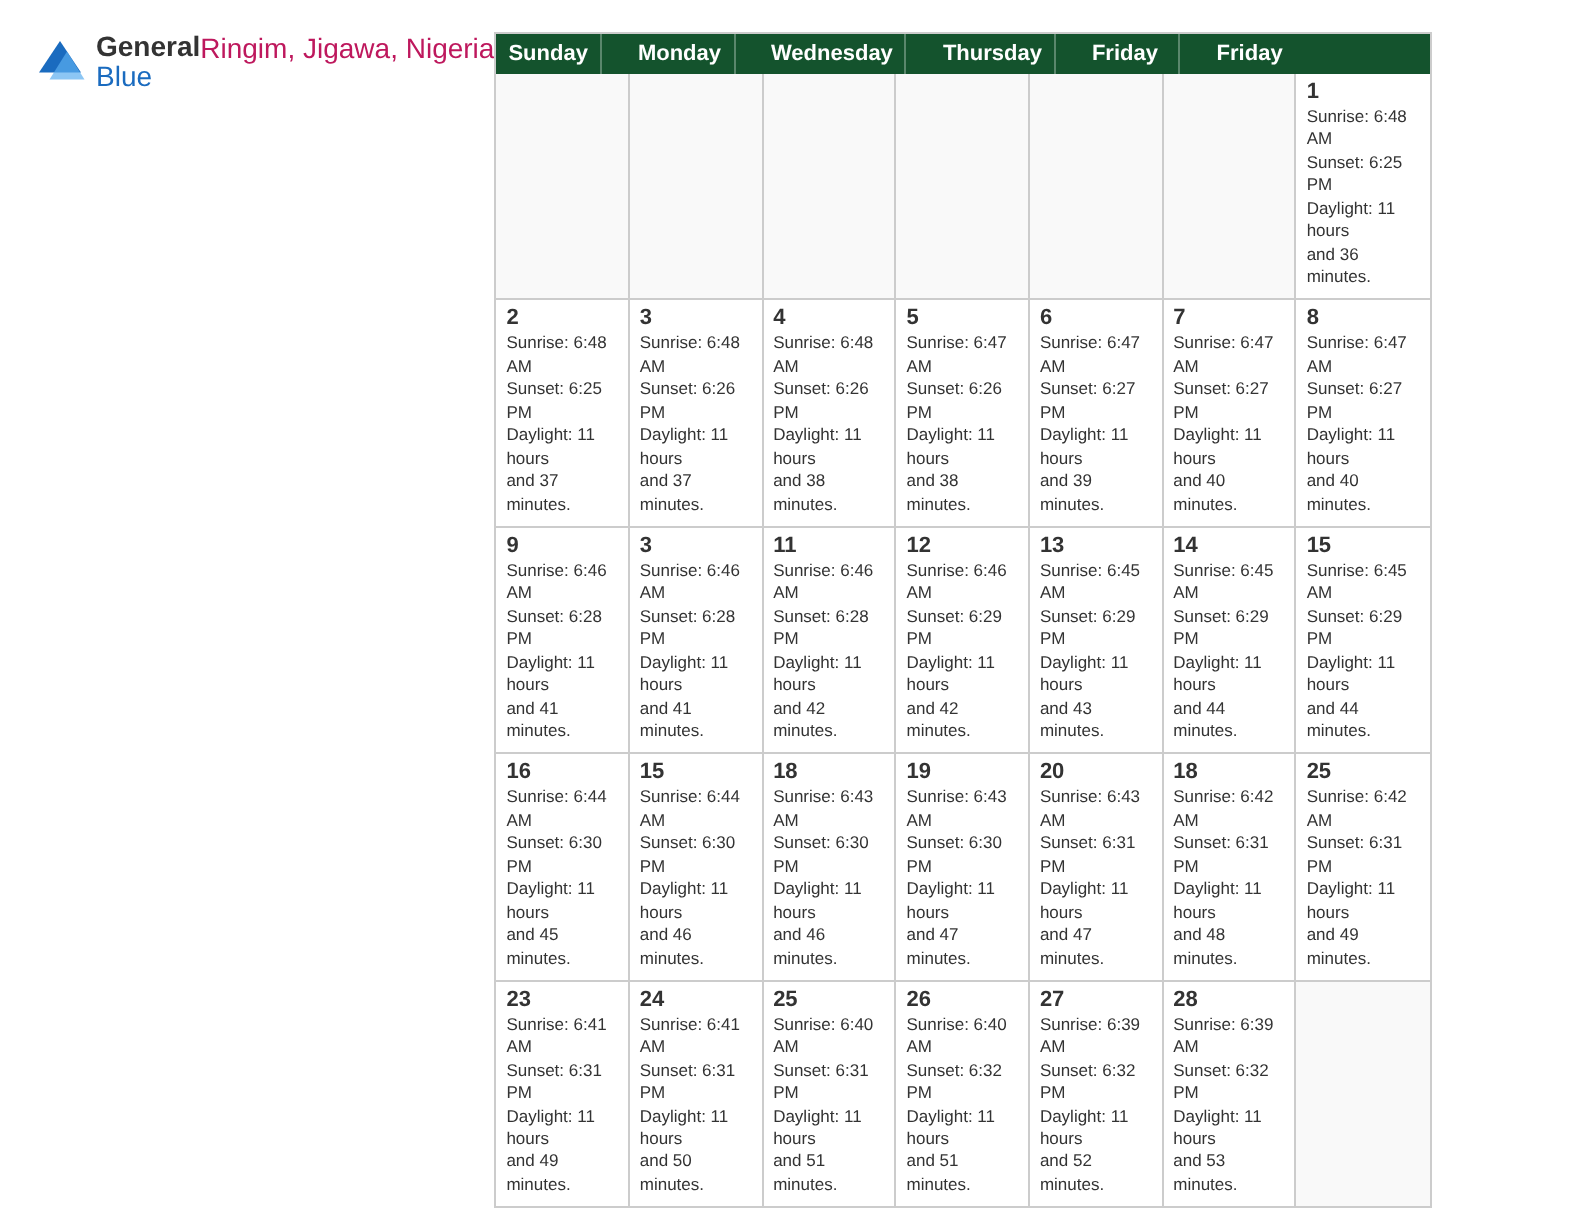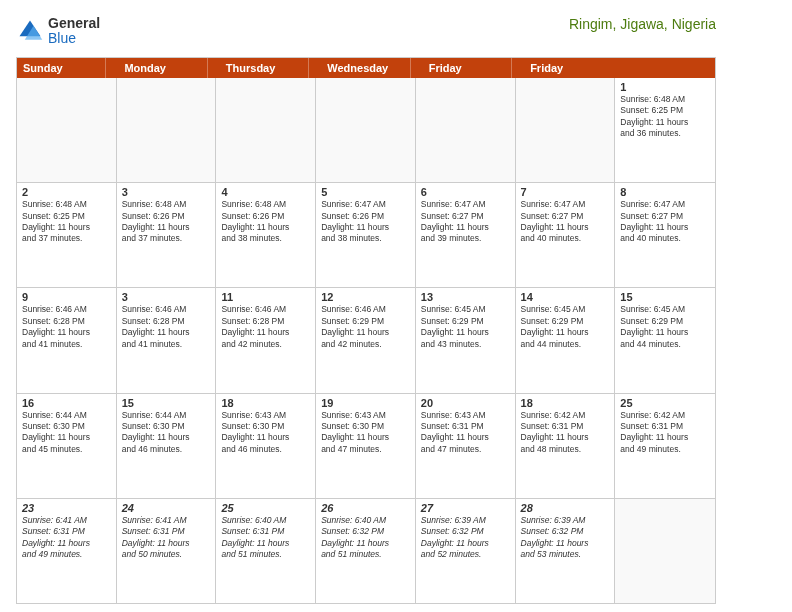--- a/index.html
+++ b/index.html
@@ -8,21 +8,20 @@
       background: #fff;
       width: 792px;
       height: 612px;
       overflow: hidden;
     }
     .page {
       width: 732px;
       height: 612px;
       padding: 16px 16px 8px 16px;
       display: flex;
-      flex-direction: column;
       border-radius: 18px;
     }
     .header {
       display: flex;
       justify-content: space-between;
       align-items: flex-start;
       margin-bottom: 10px;
     }
     .logo {
       display: flex;
@@ -52,32 +51,32 @@
       text-align: right;
     }
     .month-title {
       font-size: 32px;
       font-weight: bold;
       color: #333;
       line-height: 1.1;
     }
     .location {
       font-size: 14px;
-      color: #4d7c0f;
+      color: #be185d;
     }
     .calendar {
       flex: 1;
       display: flex;
       flex-direction: column;
       border: 1px solid #ccc;
     }
     .cal-header {
       display: grid;
       grid-template-columns: repeat(7, 1fr);
-      background: #c2410c;
+      background: #14532d;
       gap: 12px;
     }
     .cal-header-cell {
       color: white;
       font-size: 11px;
       font-weight: bold;
       padding: 4px 6px;
       text-align: left;
       border-right: 1px solid rgba(255,255,255,0.3);
     }
@@ -86,21 +85,21 @@
       flex: 1;
       display: flex;
       flex-direction: column;
     }
     .cal-row {
       display: grid;
       grid-template-columns: repeat(7, 1fr);
       flex: 1;
       border-bottom: 1px solid #ccc;
     }
-    .cal-row:last-child { border-bottom: none; font-style: italic; }
+    .cal-row:last-child { border-bottom: none; }
     .cal-cell {
       border-right: 1px solid #ccc;
       padding: 3px 5px;
       vertical-align: top;
       background: #fff;
       font-size: 9px;
       color: #333;
       min-height: 0;
     }
     .cal-cell:last-child { border-right: none; }
@@ -135,22 +134,22 @@
     </div>
     <div class="title-section">
       <div class="location">Ringim, Jigawa, Nigeria</div>
     </div>
   </div>
 
   <div class="calendar">
     <div class="cal-header">
       <div class="cal-header-cell">Sunday</div>
       <div class="cal-header-cell">Monday</div>
+      <div class="cal-header-cell">Wednesday</div>
       <div class="cal-header-cell">Thursday</div>
-      <div class="cal-header-cell">Wednesday</div>
       <div class="cal-header-cell">Friday</div>
       <div class="cal-header-cell">Friday</div>
     </div>
     <div class="cal-body" id="cal-body">
     <div class="cal-row">
           <div class="cal-cell empty"></div>
           <div class="cal-cell empty"></div>
           <div class="cal-cell empty"></div>
           <div class="cal-cell empty"></div>
           <div class="cal-cell empty"></div>

